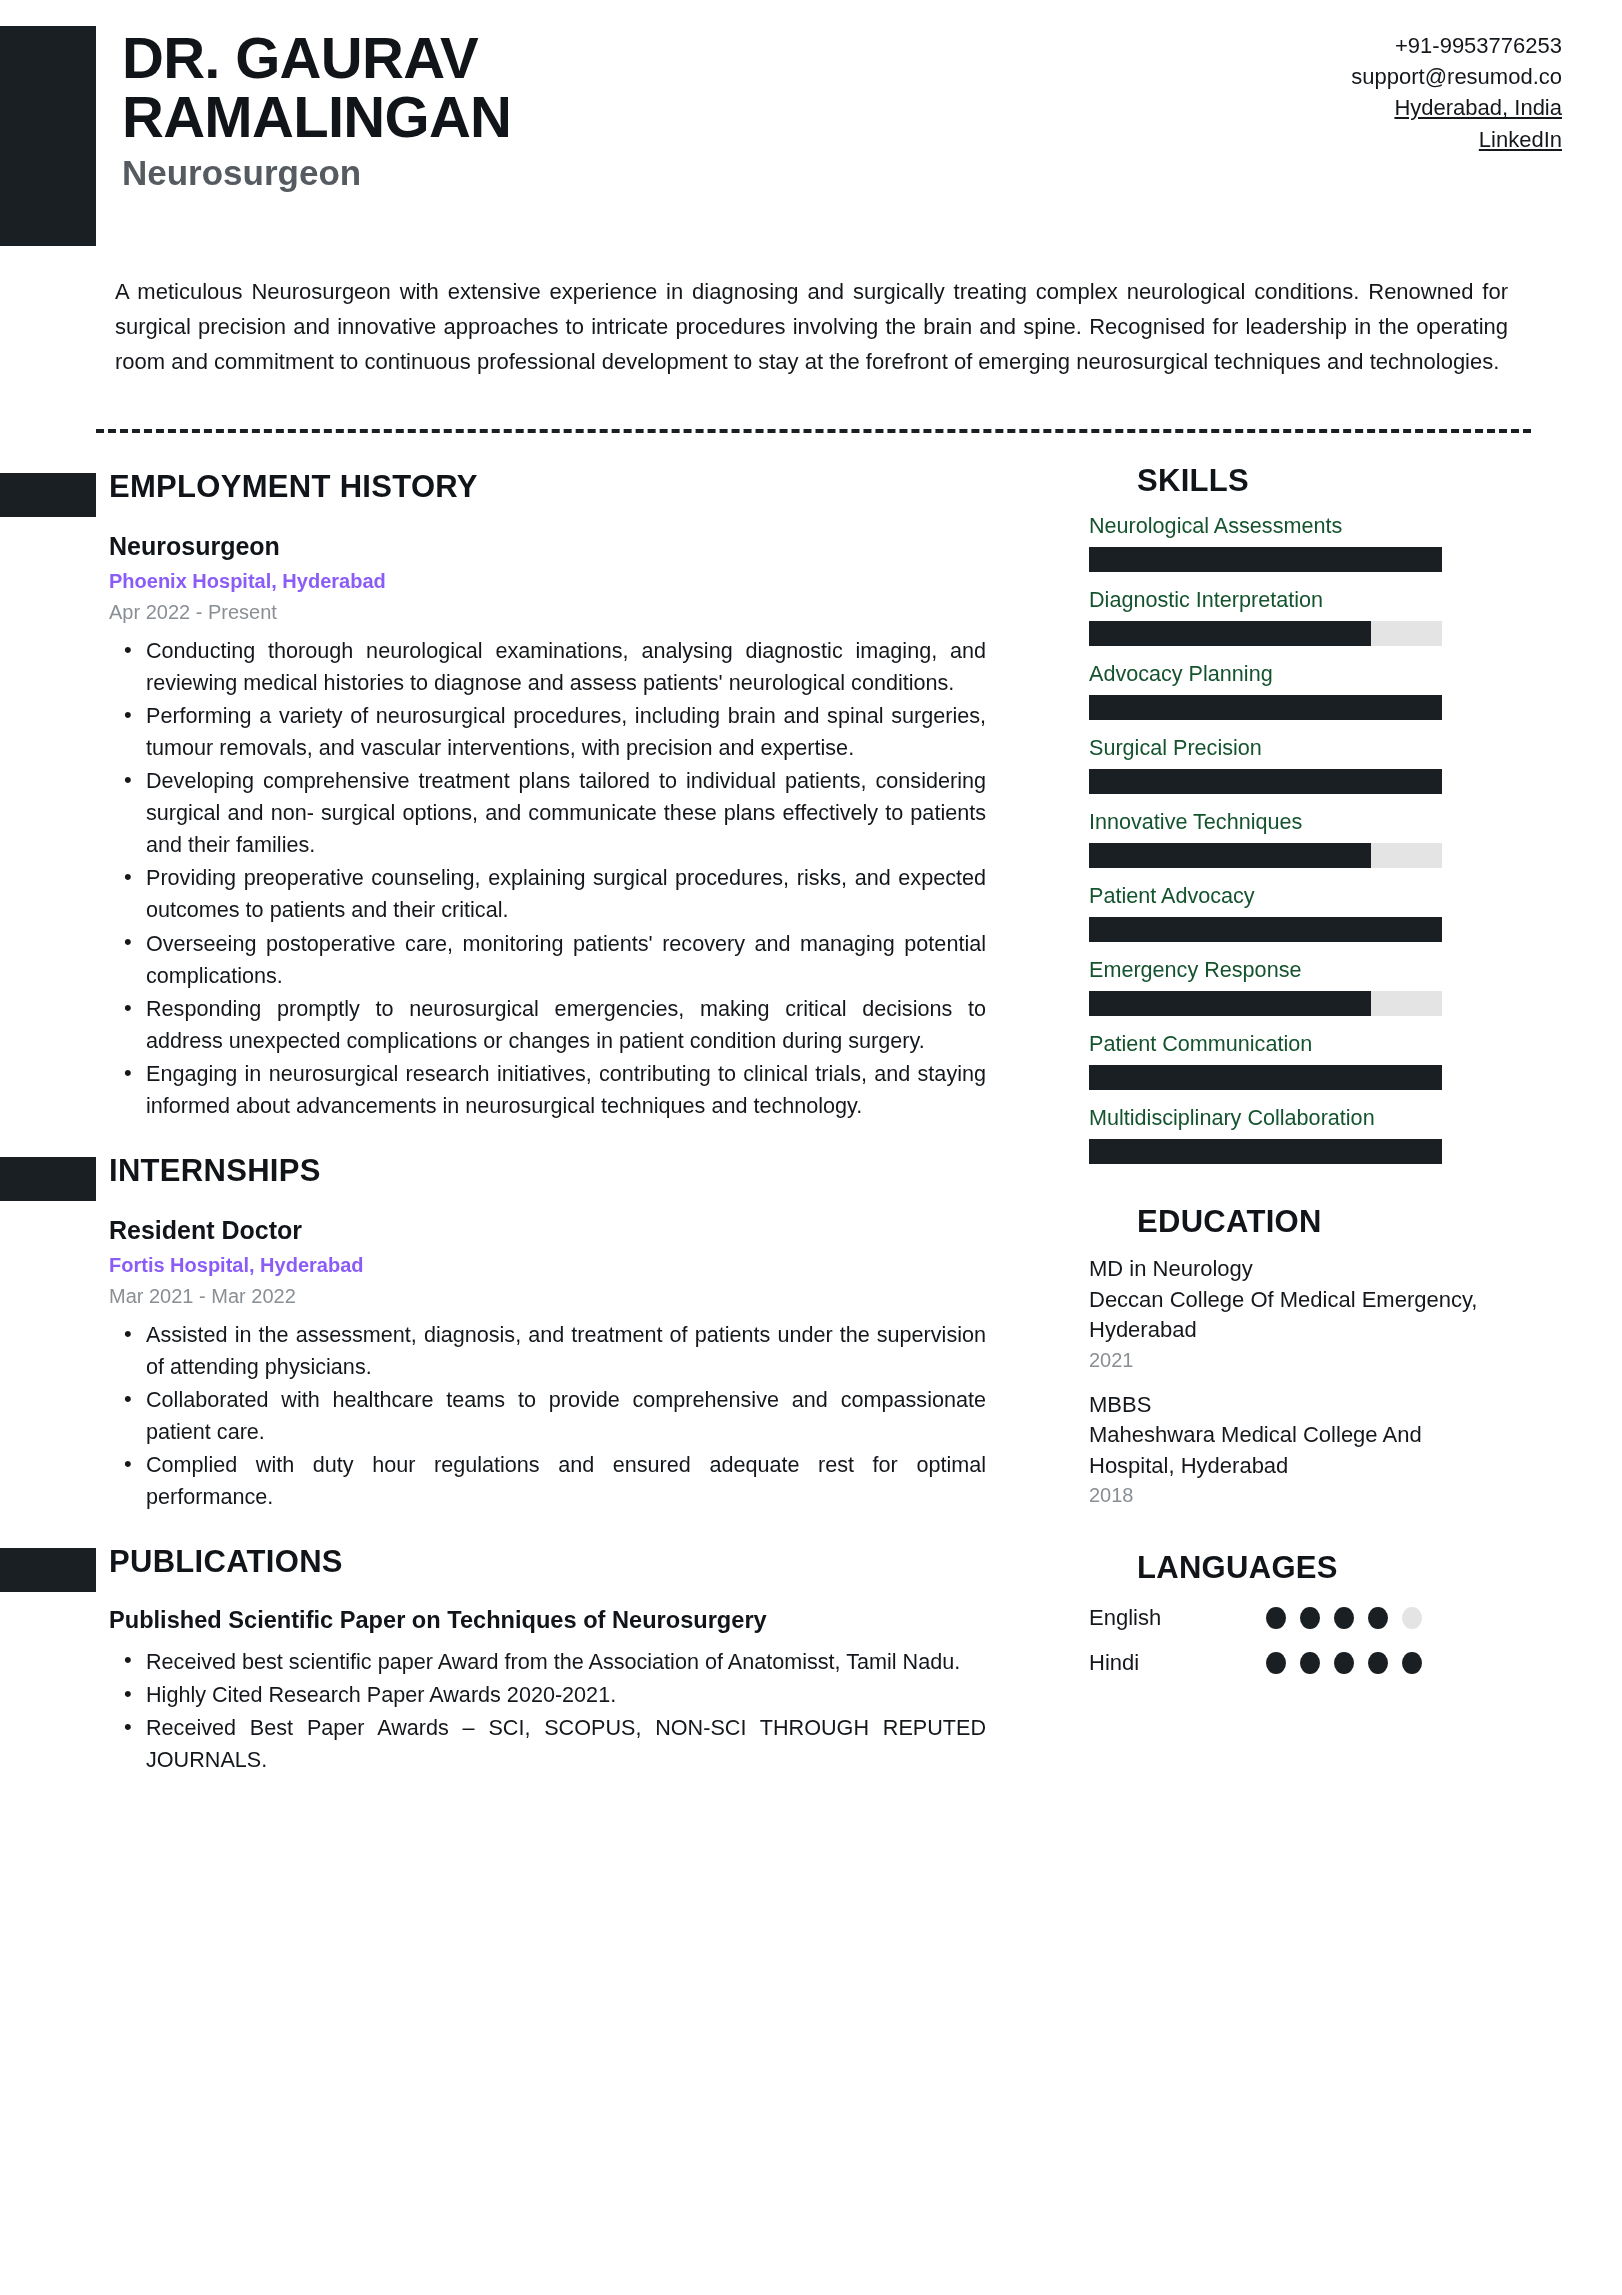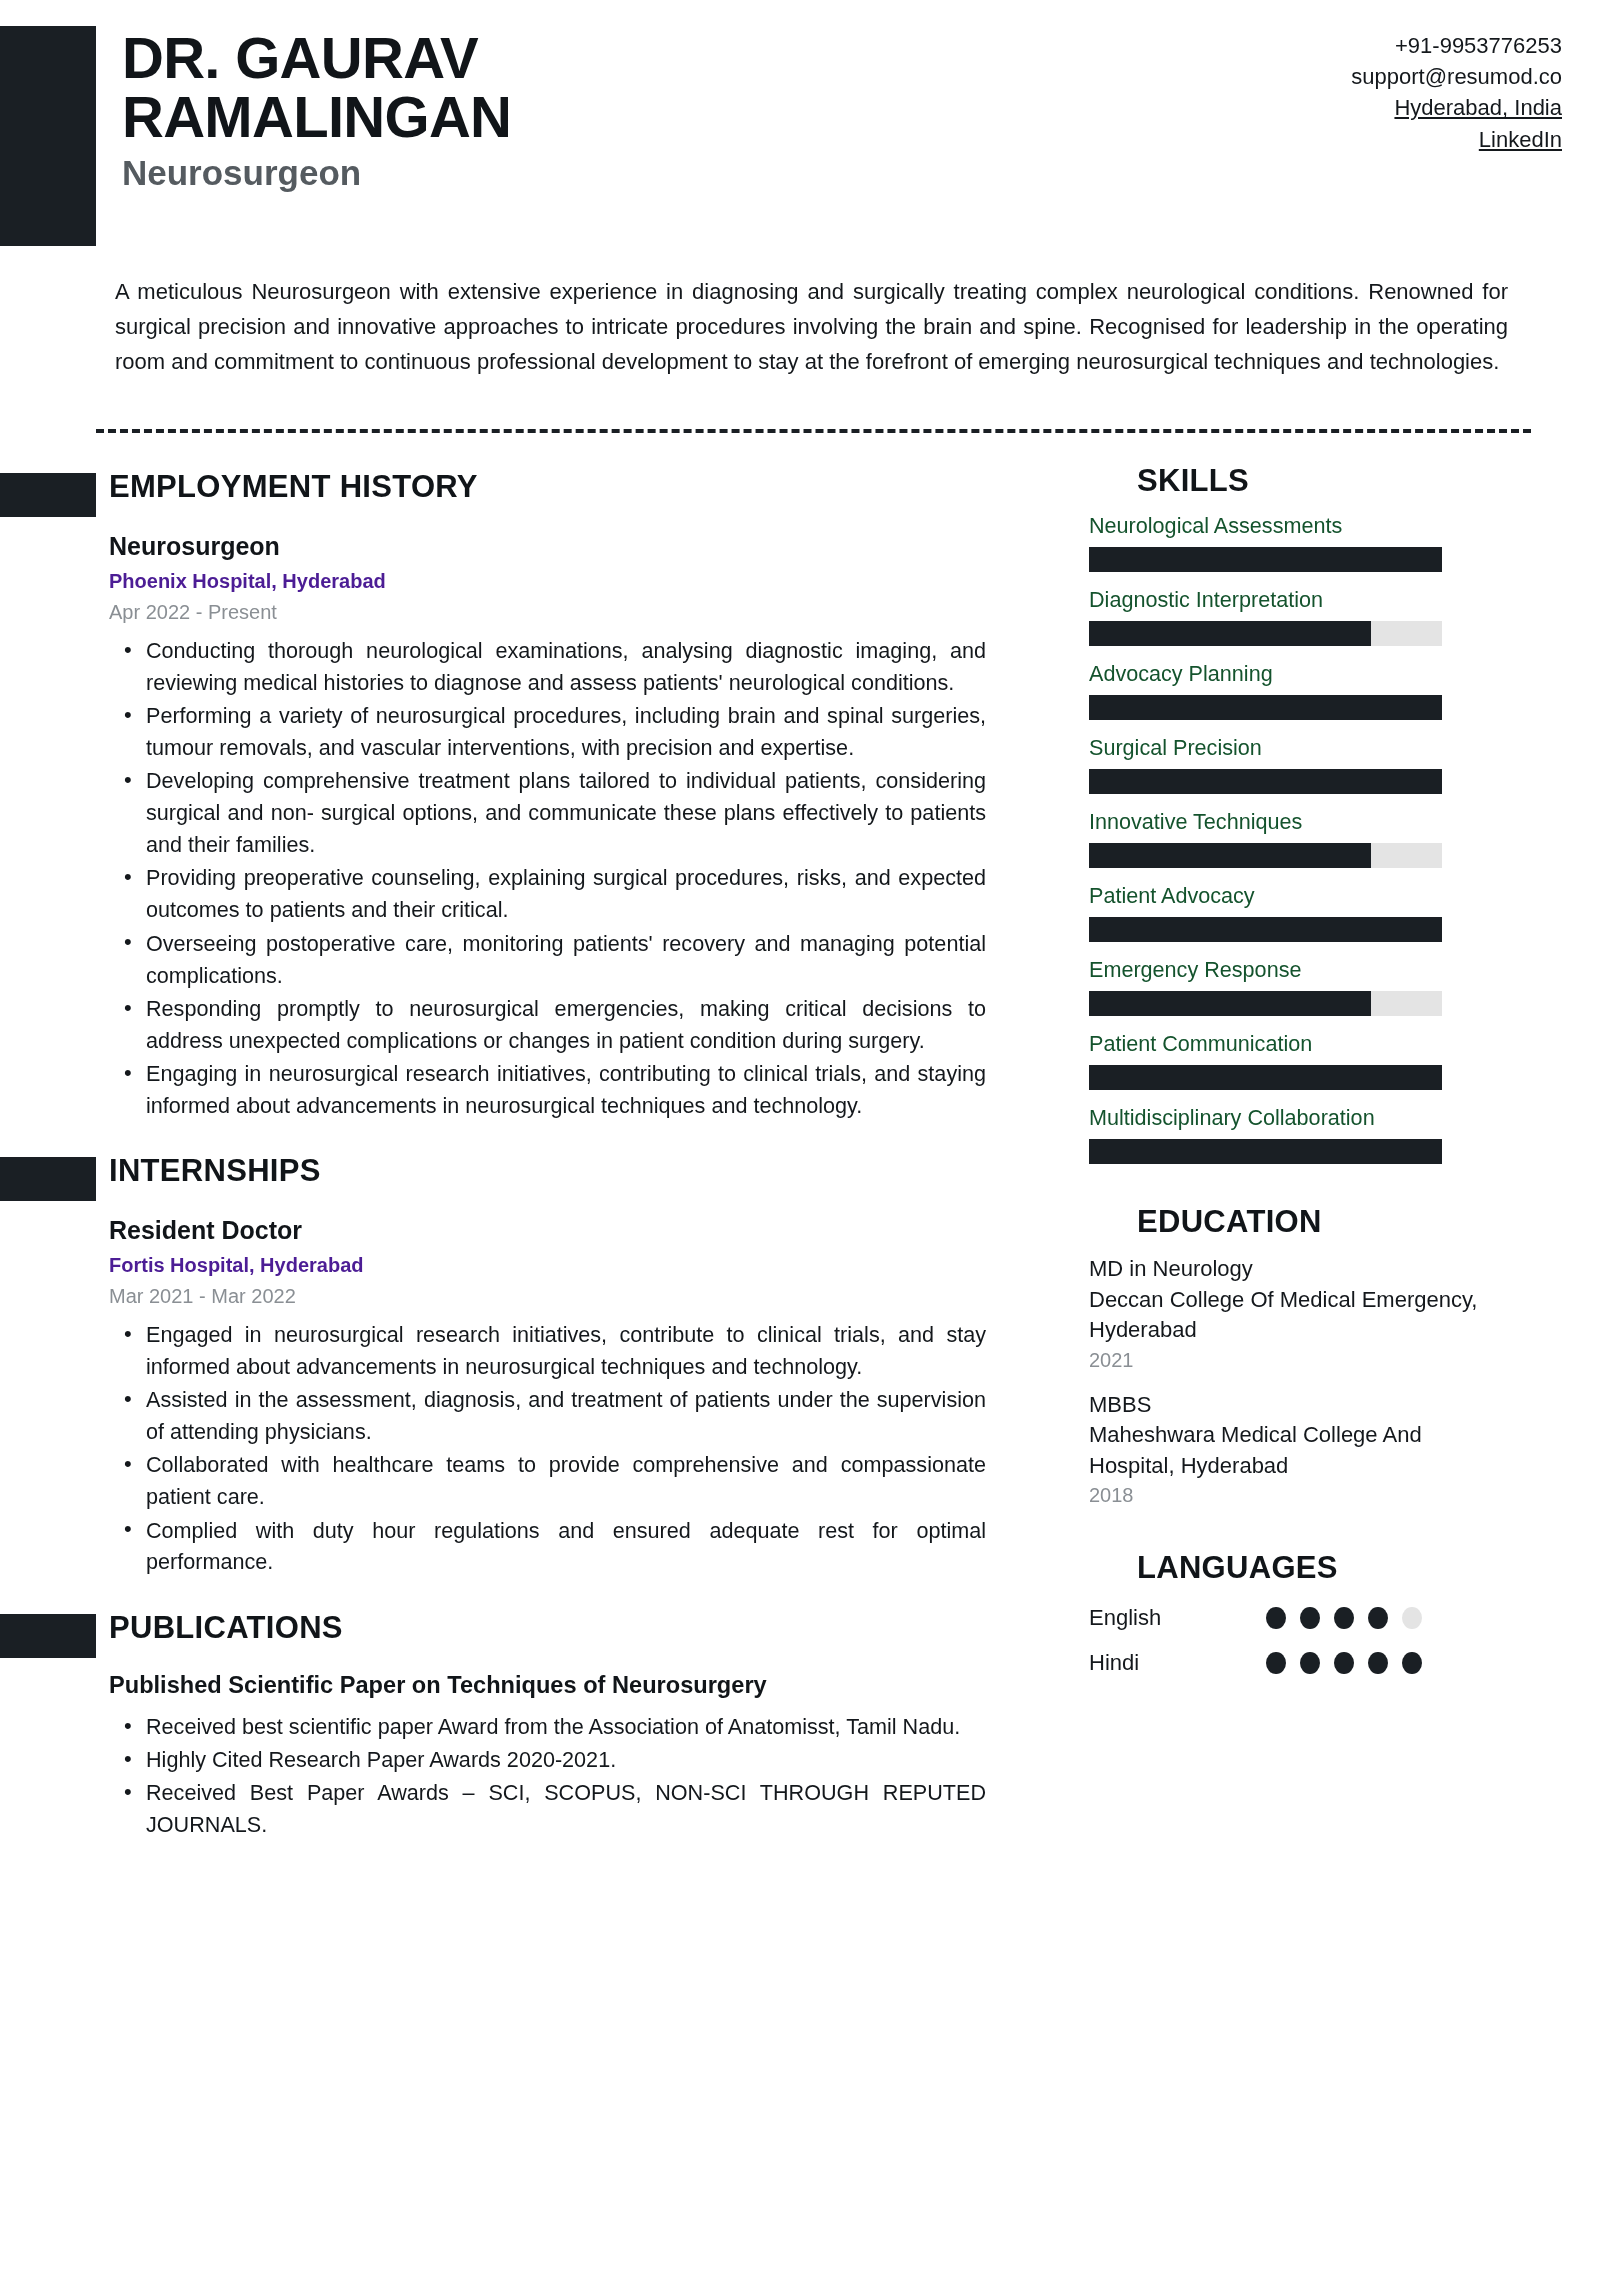--- a/index.html
+++ b/index.html
@@ -135,21 +135,21 @@
   .entry-role {
     font-size: 25px;
     font-weight: 700;
     color: #111519;
     line-height: 1.35;
     margin-top: 10.5px;
   }
   .entry-org {
     font-size: 20px;
     font-weight: 700;
-    color: #4c1d95;
+    color: #8b5cf6;
     line-height: 1.4;
     margin-top: 3.9px;
   }
   .entry-dates {
     font-size: 20px;
     color: #8a8f94;
     line-height: 1.4;
     margin-top: 2.6px;
   }
   ul.bullets {
@@ -295,21 +295,20 @@
   <div class="sec" style="margin-top:26px;">
     <div class="sec-head">
       <div class="sec-block"></div>
       <div class="sec-title">INTERNSHIPS</div>
     </div>
     <div class="entry">
       <div class="entry-role">Resident Doctor</div>
       <div class="entry-org">Fortis Hospital, Hyderabad</div>
       <div class="entry-dates">Mar 2021 - Mar 2022</div>
       <ul class="bullets">
-        <li>Engaged in neurosurgical research initiatives, contribute to clinical trials, and stay informed about advancements in neurosurgical techniques and technology.</li>
         <li>Assisted in the assessment, diagnosis, and treatment of patients under the supervision of attending physicians.</li>
         <li>Collaborated with healthcare teams to provide comprehensive and compassionate patient care.</li>
         <li>Complied with duty hour regulations and ensured adequate rest for optimal performance.</li>
       </ul>
     </div>
   </div>
 
   <div class="sec" style="margin-top:26px;">
     <div class="sec-head">
       <div class="sec-block"></div>

